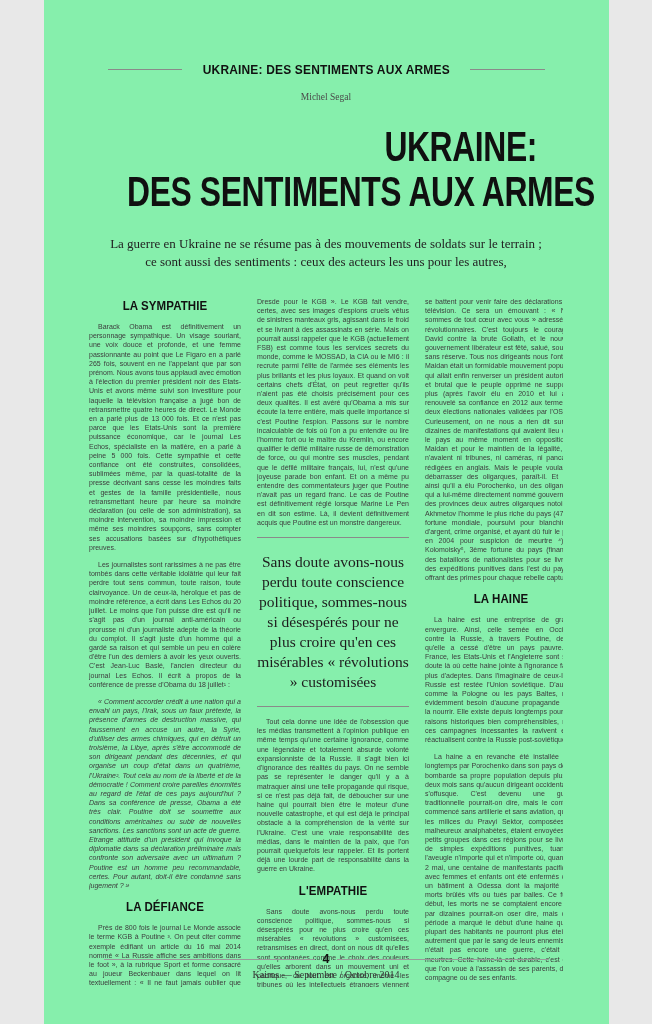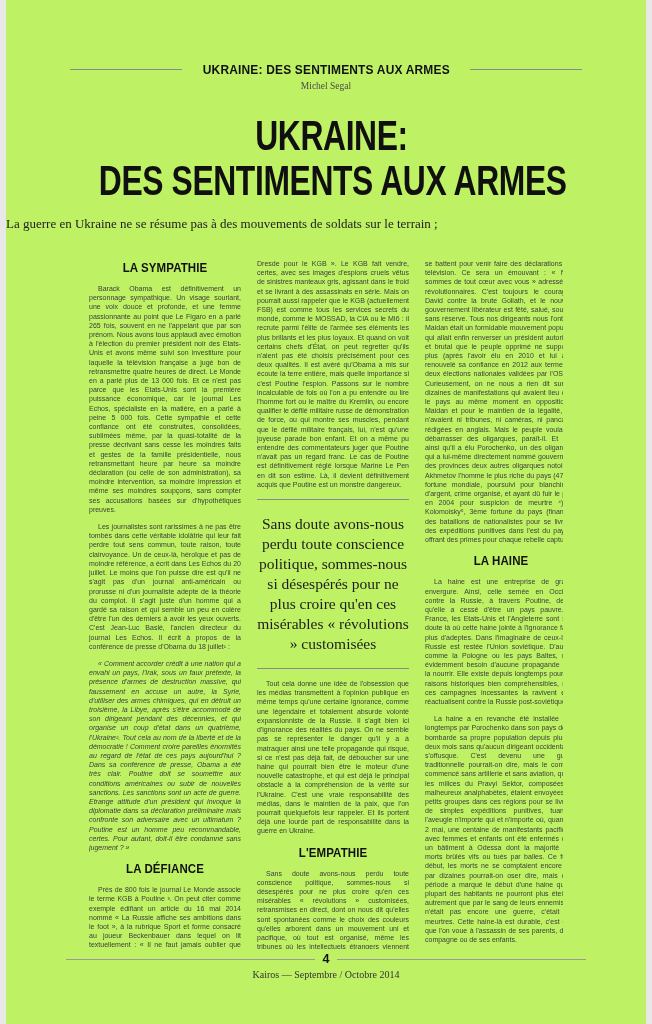--- a/index.html
+++ b/index.html
@@ -1,53 +1,53 @@
 <!DOCTYPE html>
 <html lang="fr"><head>
 <meta charset="utf-8">
 <style>
   html,body{margin:0;padding:0;background:#e8e8e8;}
   .page{
     position:relative;
-    width:640px;height:1024px;
-    background:#bef264;
+    width:565px;height:1024px;
+    background:#86efac;
     margin:0 auto;
     overflow:hidden;
     font-family:"Liberation Sans",sans-serif;
     color:#3c3c3c;
     box-sizing:border-box;
   }
   
   .running-head{
     margin:62px 64px 0 64px;
     display:flex;align-items:center;gap:10px;
   }
   .rh-rule{flex:1;height:1px;background:#8a8a8a;}
   .rh-label{
     font-weight:bold;font-size:13px;letter-spacing:.2px;color:#111;
     white-space:nowrap;transform:scaleX(.92);transform-origin:center;
   }
   .author{
     text-align:center;
     font-family:"Liberation Serif",serif;
     font-size:9.5px;color:#4a4a4a;
-    margin-top:4px;
+    margin-top:15px;
   }
   
-  .main-title{margin-top:22px;text-align:center;color:#101010;padding-left:11px;}
+  .main-title{margin-top:22px;text-align:right;color:#101010;padding-left:11px;}
   .title-line{
     font-weight:bold;
     font-size:43px;line-height:45px;
     letter-spacing:-.5px;
     transform:scaleX(.74);transform-origin:center;
     white-space:nowrap;
   }
   
   .lede{
-    margin-top:12px;
+    margin-top:21px;text-align:center;
     font-family:"Liberation Serif",serif;
     font-size:13px;line-height:18px;color:#222;
   }
   
   .columns{
     width:474px;
     margin:26px auto 0 auto;
     display:flex;gap:16px;
     height:690px;overflow:hidden;
   }
@@ -107,20 +107,21 @@
   </div>
   <div class="author">Michel Segal</div>
 
   <div class="main-title">
     <div class="title-line">UKRAINE:</div>
     <div class="title-line">DES SENTIMENTS AUX ARMES</div>
   </div>
 
   <div class="lede">
     <div>La guerre en Ukraine ne se résume pas à des mouvements de soldats sur le terrain ;</div>
+    <div>ce sont aussi des sentiments : ceux des acteurs les uns pour les autres,</div>
   </div>
 
   <div class="columns">
     <div class="col">
         <div class="block heading">LA SYMPATHIE</div>
         <div class="block paragraph">Barack Obama est définitivement un personnage sympathique. Un visage souriant, une voix douce et profonde, et une femme passionnante au point que Le Figaro en a parlé 265 fois, souvent en ne l'appelant que par son prénom. Nous avons tous applaudi avec émotion à l'élection du premier président noir des Etats-Unis et avons même suivi son investiture pour laquelle la télévision française a jugé bon de retransmettre quatre heures de direct. Le Monde en a parlé plus de 13 000 fois. Et ce n'est pas parce que les Etats-Unis sont la première puissance économique, car le journal Les Echos, spécialiste en la matière, en a parlé à peine 5 000 fois. Cette sympathie et cette confiance ont été construites, consolidées, sublimées même, par la quasi-totalité de la presse décrivant sans cesse les moindres faits et gestes de la famille présidentielle, nous retransmettant heure par heure sa moindre déclaration (ou celle de son administration), sa moindre intervention, sa moindre impression et même ses moindres soupçons, sans compter ses accusations basées sur d'hypothétiques preuves.</div>
         <div class="block paragraph">Les journalistes sont rarissimes à ne pas être tombés dans cette véritable idolâtrie qui leur fait perdre tout sens commun, toute raison, toute clairvoyance. Un de ceux-là, héroïque et pas de moindre référence, a écrit dans Les Echos du 20 juillet. Le moins que l'on puisse dire est qu'il ne s'agit pas d'un journal anti-américain ou prorusse ni d'un journaliste adepte de la théorie du complot. Il s'agit juste d'un homme qui a gardé sa raison et qui semble un peu en colère d'être l'un des derniers à avoir les yeux ouverts. C'est Jean-Luc Baslé, l'ancien directeur du journal Les Echos. Il écrit à propos de la conférence de presse d'Obama du 18 juillet¹ :</div>
         <div class="block quote">« Comment accorder crédit à une nation qui a envahi un pays, l'Irak, sous un faux prétexte, la présence d'armes de destruction massive, qui faussement en accuse un autre, la Syrie, d'utiliser des armes chimiques, qui en détruit un troisième, la Libye, après s'être accommodé de son dirigeant pendant des décennies, et qui organise un coup d'état dans un quatrième, l'Ukraine². Tout cela au nom de la liberté et de la démocratie ! Comment croire pareilles énormités au regard de l'état de ces pays aujourd'hui ? Dans sa conférence de presse, Obama a été très clair. Poutine doit se soumettre aux conditions américaines ou subir de nouvelles sanctions. Les sanctions sont un acte de guerre. Etrange attitude d'un président qui invoque la diplomatie dans sa déclaration préliminaire mais confronte son adversaire avec un ultimatum ? Poutine est un homme peu recommandable, certes. Pour autant, doit-il être condamné sans jugement ? »</div>
         <div class="block heading">LA DÉFIANCE</div>
         <div class="block paragraph">Près de 800 fois le journal Le Monde associe le terme KGB à Poutine ³. On peut citer comme exemple édifiant un article du 16 mai 2014 nommé « La Russie affiche ses ambitions dans le foot », à la rubrique Sport et forme consacré au joueur Beckenbauer dans lequel on lit textuellement : « Il ne faut jamais oublier que Poutine a été en poste à</div>

